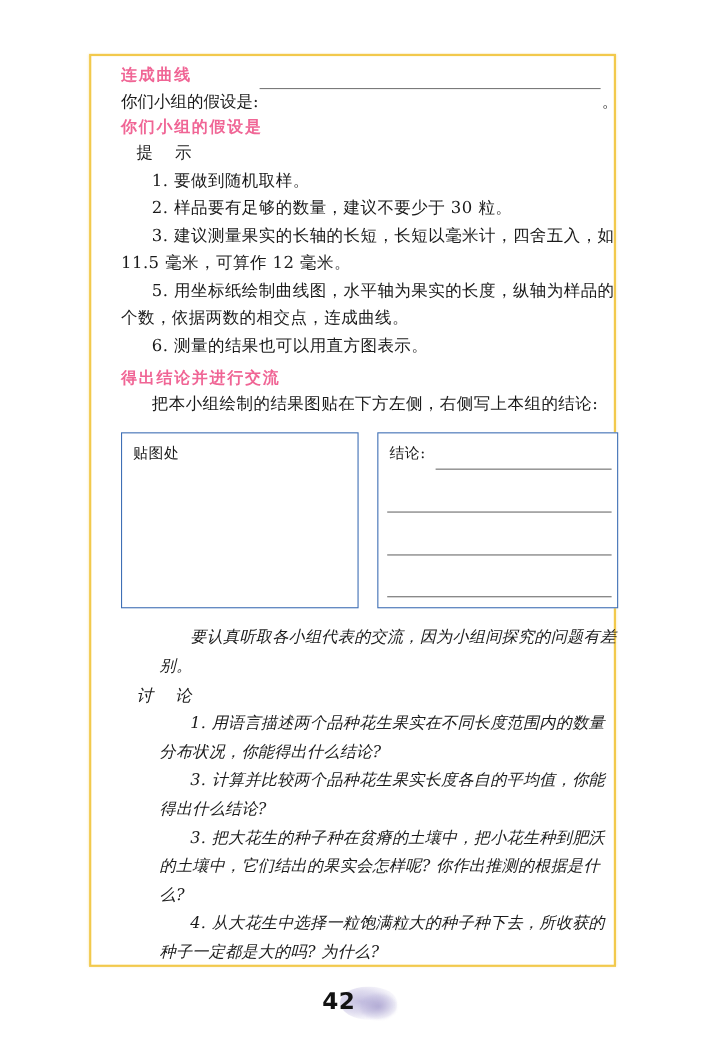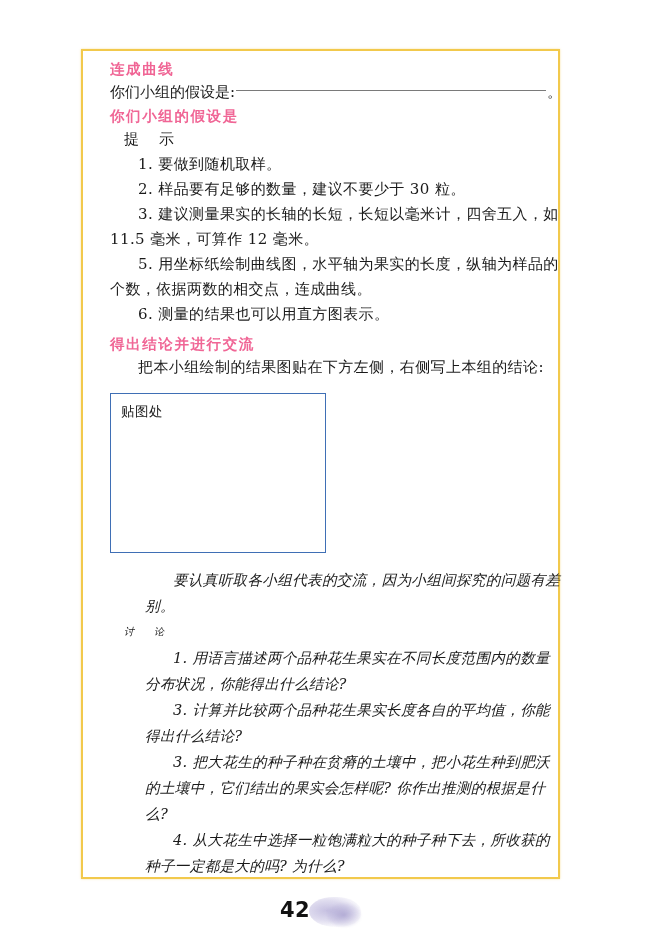--- a/index.html
+++ b/index.html
@@ -71,21 +71,21 @@
     line-height: 25px;
     margin: 0;
     letter-spacing: 20px;
     text-indent: 14px;
     font-family: "DejaVu Serif", "Liberation Serif", serif;
   }
 
   
   .hypo-row {
     display: flex;
-    align-items: center;
+    align-items: flex-start;
     width: 452px;
     line-height: 25px;
   }
   .hypo-label {
     color: #1a1a1a;
     font-size: 15px;
     white-space: nowrap;
     font-family: "DejaVu Serif", "Liberation Serif", serif;
   }
   .hypo-rule {
@@ -141,21 +141,21 @@
     line-height: 26px;
     margin: 0;
     letter-spacing: 0.3px;
     font-family: "DejaVu Serif", "Liberation Serif", serif;
     font-style: italic;
   }
   .kai-indent { text-indent: 28px; margin-left: 35px; }
 
   .discuss-label {
     color: #1a1a1a;
-    font-size: 10px;
+    font-size: 15px;
     line-height: 26px;
     margin: 0;
     letter-spacing: 20px;
     text-indent: 14px;
     font-family: "DejaVu Serif", "Liberation Serif", serif;
     font-style: italic;
   }
 
   
   #pagenum-wrap {
@@ -180,21 +180,21 @@
     left: 327px;
     top: 8px;
     width: 34px;
     height: 24px;
     background: radial-gradient(ellipse at 50% 50%, rgba(120,108,178,0.42) 0%, rgba(160,152,205,0.22) 55%, rgba(255,255,255,0) 82%);
     border-radius: 50%;
     filter: blur(0.8px);
   }
   #pagenum {
     position: absolute;
-    left: 4px;
+    left: 17px;
     top: 3px;
     width: 582px;
     text-align: center;
     font-size: 21px;
     font-weight: bold;
     color: #121212;
     font-family: "DejaVu Sans", "Liberation Sans", sans-serif;
     letter-spacing: 0.5px;
   }
 
@@ -231,20 +231,27 @@
     <p class="sec-head mt6">得出结论并进行交流</p>
 
     <p class="body-line indent">把本小组绘制的结果图贴在下方左侧，右侧写上本组的结论:</p>
 
     <div class="boxes">
 
       <div class="box" id="paste-box">
         <span class="box-label">贴图处</span>
       </div>
 
+      <div class="box" id="conclusion-box">
+        <span class="box-label">结论:</span>
+        <span class="rule-line" style="left:52px; top:32px; width:160px;"></span>
+        <span class="rule-line" style="left:8px; top:71px; width:204px;"></span>
+        <span class="rule-line" style="left:8px; top:110px; width:204px;"></span>
+        <span class="rule-line" style="left:8px; top:148px; width:204px;"></span>
+      </div>
 
     </div>
 
     <p class="kai kai-indent mt14">要认真听取各小组代表的交流，因为小组间探究的问题有差别。</p>
 
     <p class="discuss-label">讨论</p>
 
     <p class="kai kai-indent">1. 用语言描述两个品种花生果实在不同长度范围内的数量分布状况，你能得出什么结论?</p>
     <p class="kai kai-indent">3. 计算并比较两个品种花生果实长度各自的平均值，你能得出什么结论?</p>
     <p class="kai kai-indent">3. 把大花生的种子种在贫瘠的土壤中，把小花生种到肥沃的土壤中，它们结出的果实会怎样呢? 你作出推测的根据是什么?</p>

